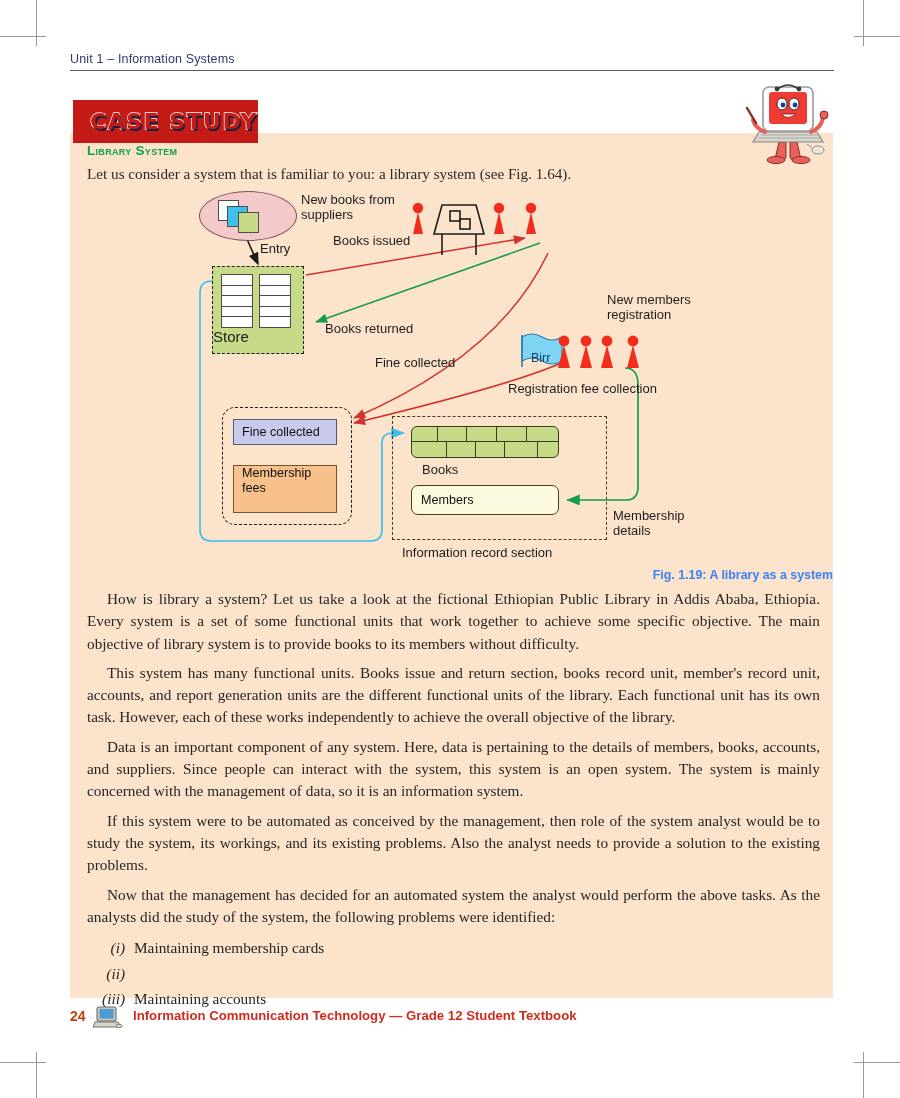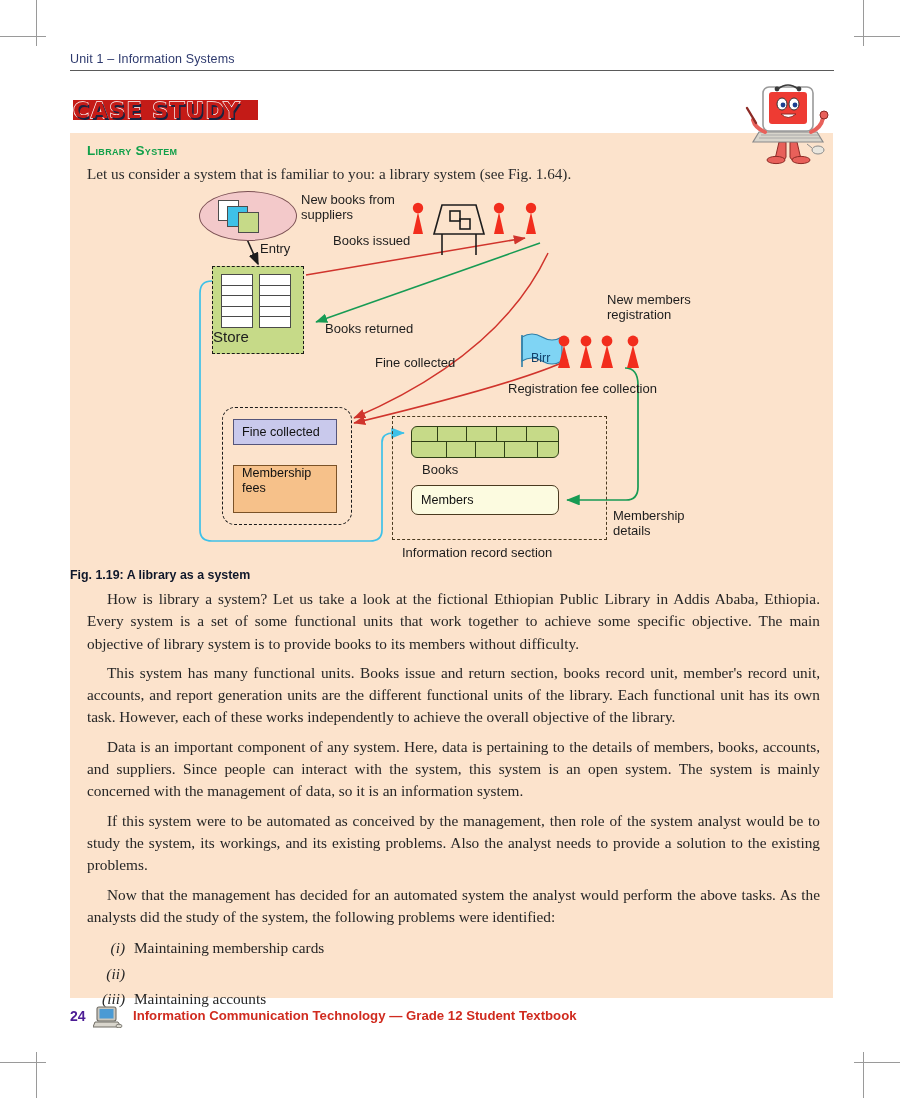--- a/index.html
+++ b/index.html
@@ -35,23 +35,23 @@
 
   
   #case-panel {
     position: absolute;
     left: 70px; top: 133px;
     width: 763px; height: 865px;
     background: #fce3cc;
   }
   #case-badge {
     position: absolute; left: 73px; top: 100px;
-    width: 185px; height: 20px;
+    width: 185px; height: 43px;
     background: #c41b17;
-    display: flex; align-items: center; justify-content: flex-start;
+    display: flex; align-items: center; justify-content: flex-end;
     z-index: 6;
   }
   #case-badge .txt {
     font-family: "DejaVu Sans", sans-serif;
     font-weight: bold;
     font-size: 22px;
     letter-spacing: 1.5px;
     color: #c41b17;
     -webkit-text-stroke: 1.3px #ffffff;
     paint-order: stroke fill;
@@ -186,24 +186,24 @@
     border-radius: 7px;
     background: #fcfbe0;
     display: flex; align-items: center; padding-left: 9px;
     box-sizing: border-box;
     font-family: "Liberation Sans", sans-serif; font-size: 12.6px; color: #111;
   }
 
   
   #fig-caption {
     position: absolute; left: 70px; top: 568px;
-    width: 763px; text-align: left;
+    width: 763px; text-align: right;
     font-family: "Liberation Sans", sans-serif;
     font-weight: bold; font-size: 12.4px;
-    color: #0f172a;
+    color: #3b82f6;
     z-index: 5;
   }
 
   
   #body-text {
     position: absolute; left: 87px; top: 588px;
     width: 733px;
     z-index: 5;
   }
   #body-text p {
@@ -222,21 +222,21 @@
     font-size: 15.3px; line-height: 25.5px;
     color: #262626;
   }
   .pli .num { width: 38px; text-align: right; font-style: italic; padding-right: 9px; flex: none; }
 
   
   #footer { position: absolute; left: 70px; top: 1006px; height: 24px; z-index: 6; }
   #footer .pageno {
     position: absolute; left: 0; top: 2px;
     font-family: "Liberation Sans", sans-serif;
-    font-weight: bold; font-size: 14px; color: #4c1d95;
+    font-weight: bold; font-size: 14px; color: #c2410c;
   }
   #footer .ftext {
     position: absolute; left: 63px; top: 2px;
     font-family: "Liberation Sans", sans-serif;
     font-weight: bold; font-size: 13.2px;
     color: #d02b1f; white-space: nowrap;
   }
 </style>
 </head>
 <body>

